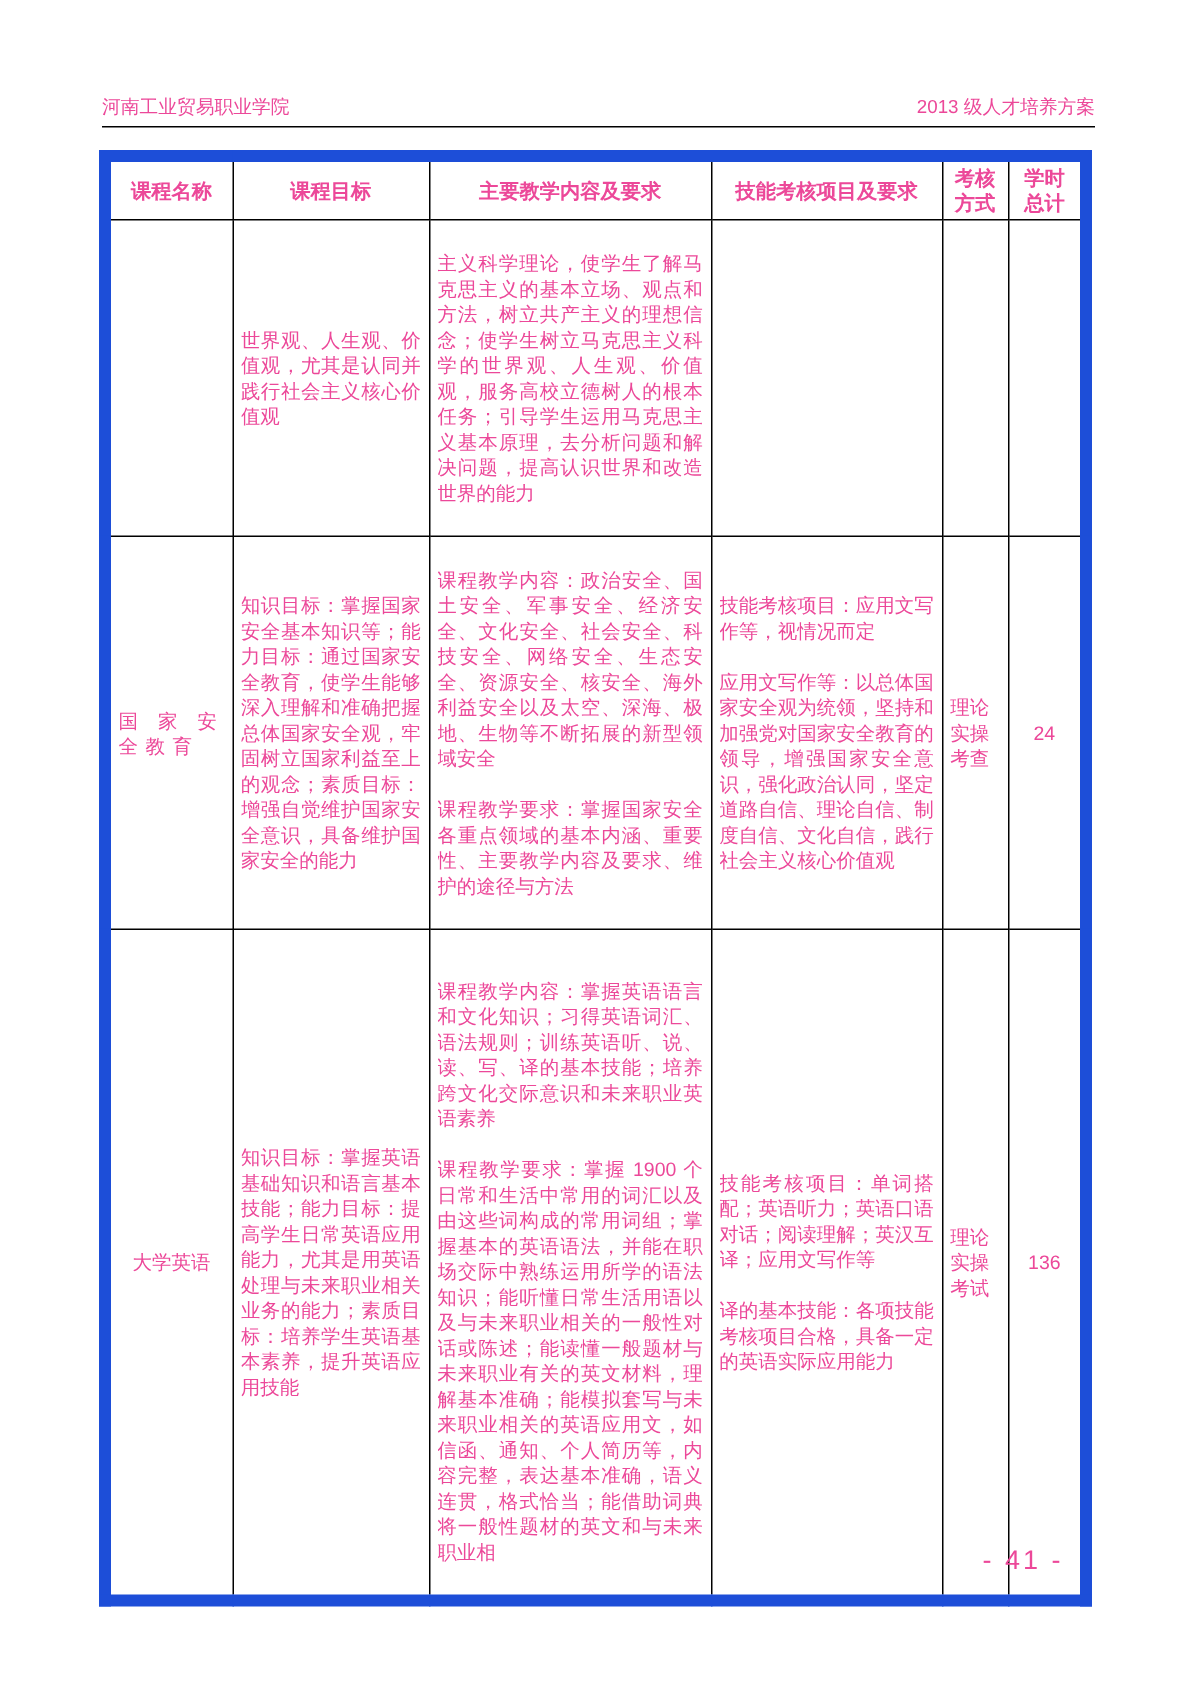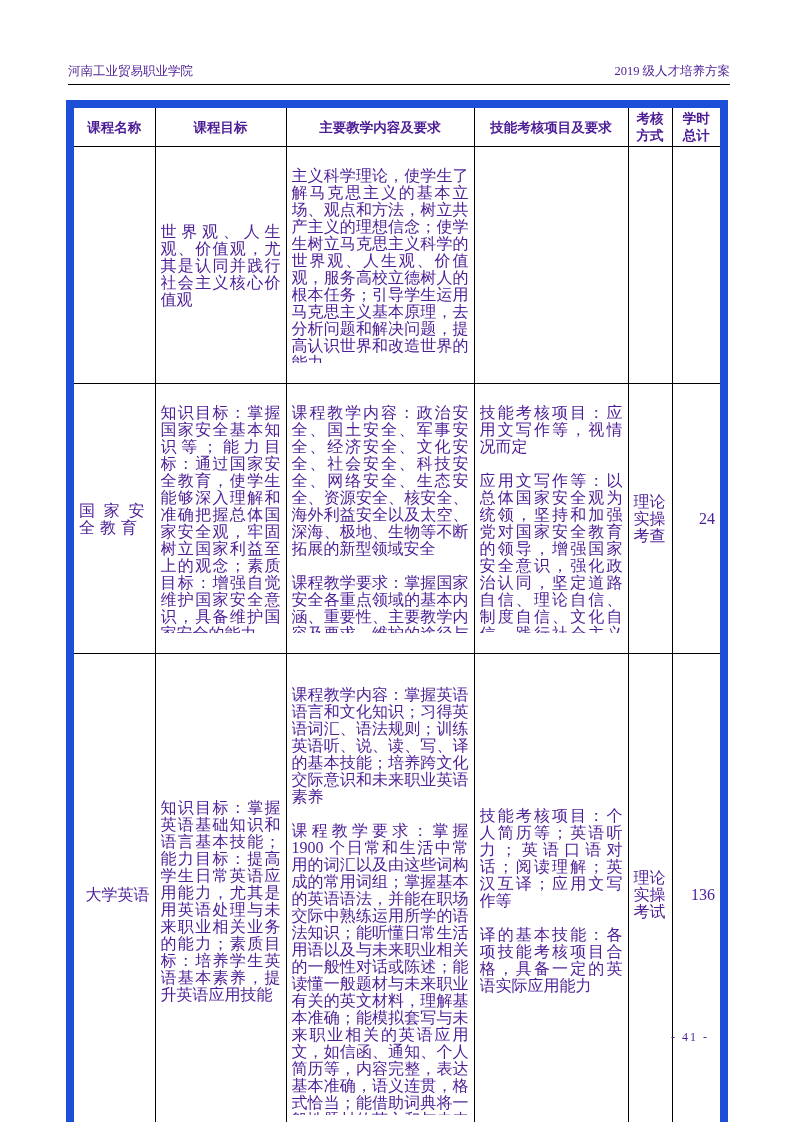--- a/index.html
+++ b/index.html
@@ -1,69 +1,69 @@
 <!DOCTYPE html>
 <html><head>
 <meta charset="utf-8">
 <style>
   html,body { margin:0; padding:0; background:#ffffff; }
   .page {
     position:relative; width:793px; height:1122px; background:#ffffff;
-    font-family:Liberation Serif, serif; color:#4c1d95; overflow:hidden;
+    font-family:Liberation Sans, sans-serif; color:#ec4899; overflow:hidden;
   }
   
   .doc-header {
     position:absolute; top:63px; left:68px; width:662px;
     display:flex; justify-content:space-between; align-items:flex-end;
     font-size:12.5px; line-height:16px;
     border-bottom:1px solid #000; padding-bottom:5px;
   }
   
   table.course {
     position:absolute; top:100px; left:66px; width:654px;
     border-collapse:collapse; table-layout:fixed;
     border:8px solid #1d4ed8;
   }
   table.course th, table.course td {
     border:1px solid #000; padding:20px 5px;
-    font-size:16px; line-height:17px; vertical-align:middle;
+    font-size:13px; line-height:17px; vertical-align:middle;
     overflow:hidden;
   }
   table.course th {
     font-weight:bold; font-size:13.5px; text-align:center; line-height:17px; padding:2px 1px;
   }
   tr.hdr { height:40px; }
   tr.r1  { height:201px; }
   tr.r2  { height:234px; }
   tr.r3  { height:434px; }
   .vtop   { vertical-align:top; }
-  .center { text-align:right; }
+  .center { text-align:center; }
   .just   { text-align:justify; text-justify:inter-character; }
   .cb     { overflow:hidden; }
   .cb-r1  { max-height:196px; }
   .cb-r2  { max-height:229px; }
   .cb-r3  { max-height:429px;margin-top:12px; }
   p.para  { margin:0; }
   p.para + p.para { margin-top:17px; }
   .name-spread { letter-spacing:5px; text-align:justify; text-justify:inter-character; }
   .method-line { text-align:left; }
   
   .footer {
     position:absolute; top:1030px; right:84px;
-    font-size:12px; letter-spacing:2px;
+    font-size:18px; letter-spacing:2px;
   }
 </style>
 </head>
 <body>
 
 <div class="page">
 
   <div class="doc-header">
     <span>河南工业贸易职业学院</span>
-    <span>2019 级人才培养方案</span>
+    <span>2013 级人才培养方案</span>
   </div>
 
   <table class="course">
     <colgroup>
       <col style="width:85px">
         <col style="width:131px">
         <col style="width:188px">
       <col style="width:154px">
         <col style="width:44px">
         <col style="width:52px">
@@ -141,21 +141,21 @@
             </div>
       </td>
       <td class="vtop just">
         <div class="cb cb-r3">
           <p class="para">课程教学内容：掌握英语语言和文化知识；习得英语词汇、语法规则；训练英语听、说、读、写、译的基本技能；培养跨文化交际意识和未来职业英语素养</p>
           <p class="para">课程教学要求：掌握 1900 个日常和生活中常用的词汇以及由这些词构成的常用词组；掌握基本的英语语法，并能在职场交际中熟练运用所学的语法知识；能听懂日常生活用语以及与未来职业相关的一般性对话或陈述；能读懂一般题材与未来职业有关的英文材料，理解基本准确；能模拟套写与未来职业相关的英语应用文，如信函、通知、个人简历等，内容完整，表达基本准确，语义连贯，格式恰当；能借助词典将一般性题材的英文和与未来职业相</p>
         </div>
       </td>
       <td class="just">
         <div class="cb cb-r3">
-          <p class="para">技能考核项目：个人简历等；英语听力；英语口语对话；阅读理解；英汉互译；应用文写作等</p>
+          <p class="para">技能考核项目：单词搭配；英语听力；英语口语对话；阅读理解；英汉互译；应用文写作等</p>
           <p class="para">译的基本技能：各项技能考核项目合格，具备一定的英语实际应用能力</p>
         </div>
       </td>
       <td>
         <div class="method-line">理论</div>
         <div class="method-line">实操</div>
         <div class="method-line">考试</div>
       </td>
       <td class="center">136</td>
     </tr>

